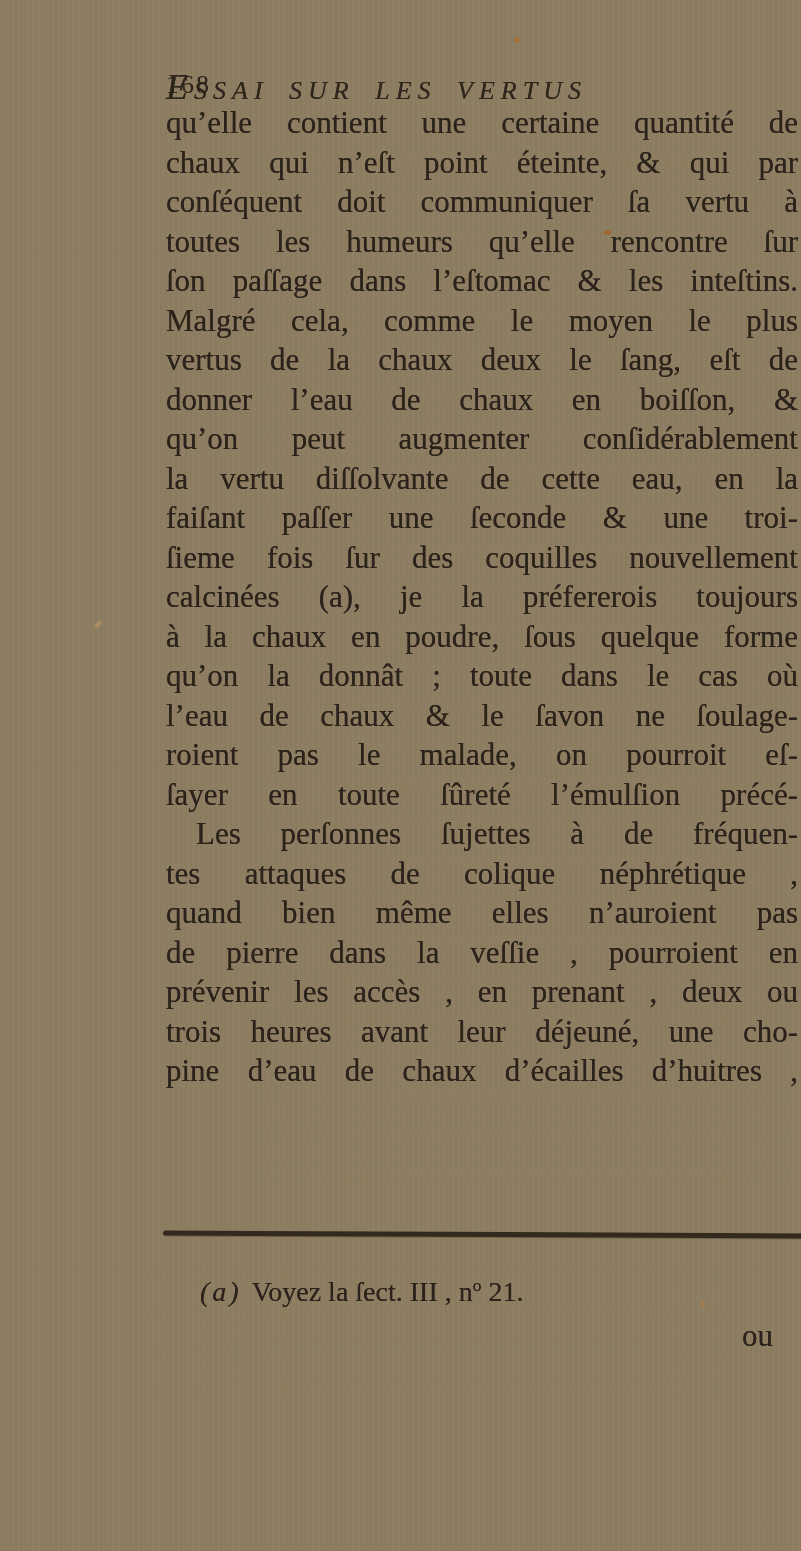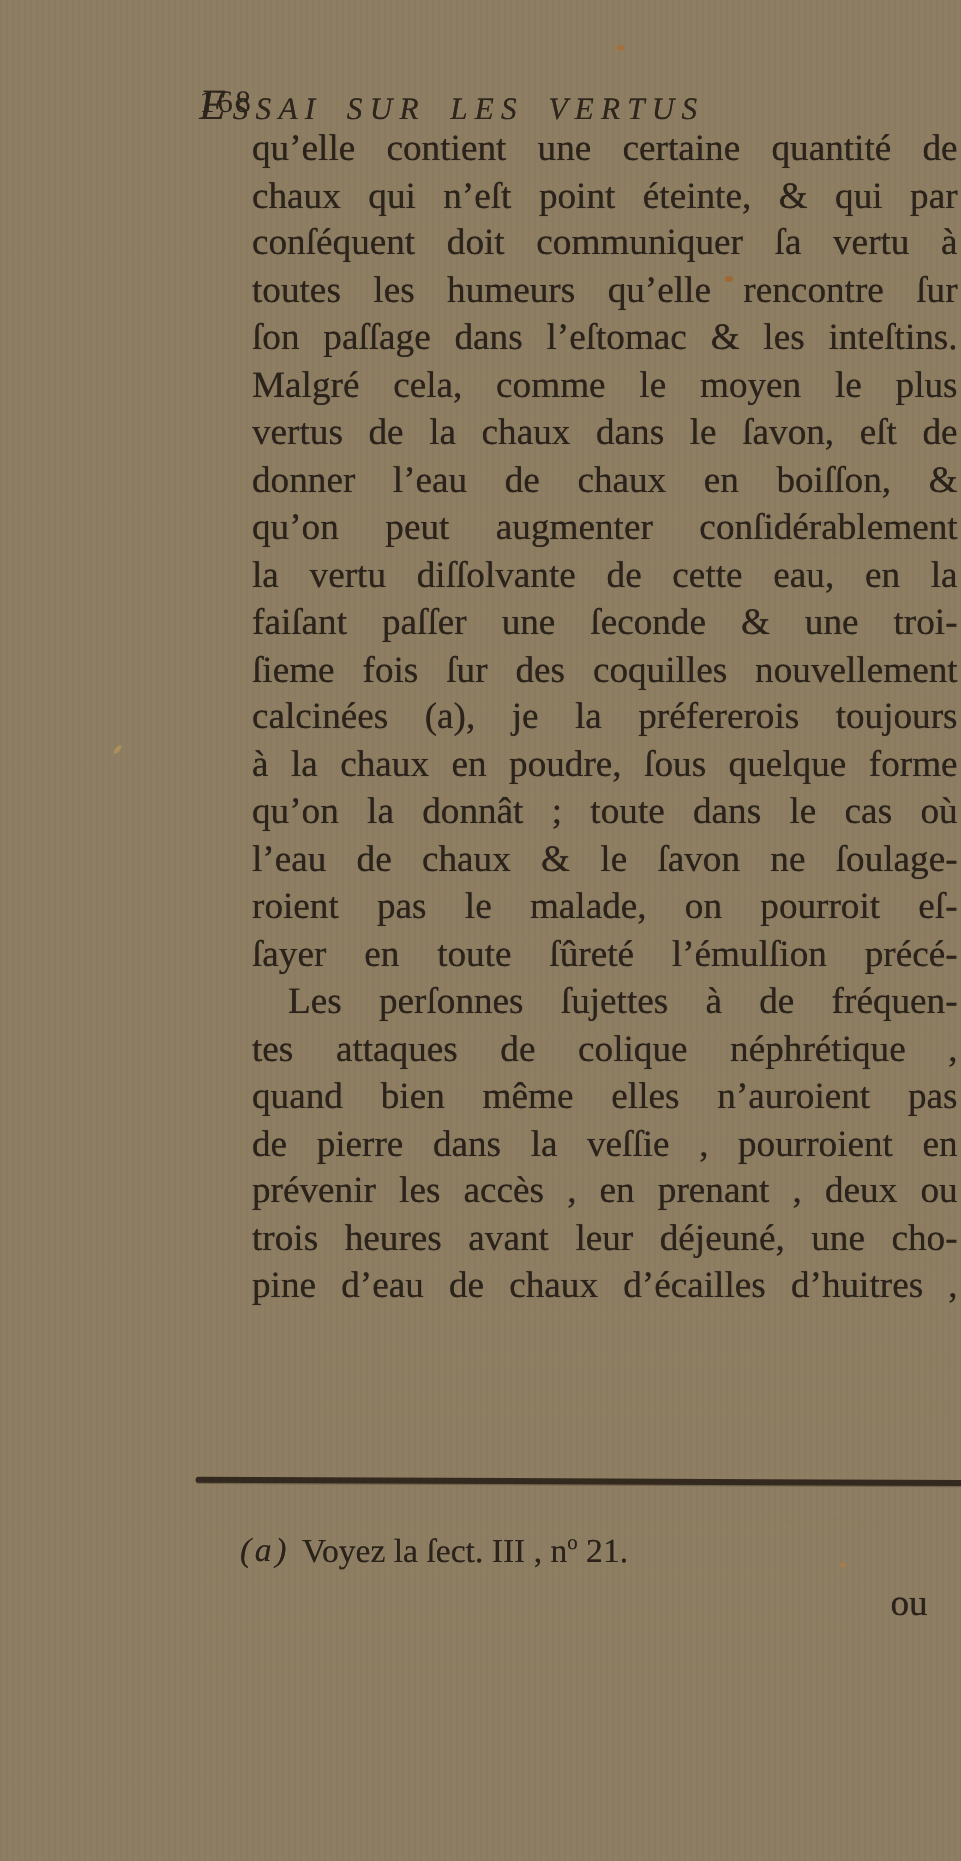--- a/index.html
+++ b/index.html
@@ -75,21 +75,20 @@
     position: absolute;
     top: 103px; left: 166px; width: 632px;
     font-size: 31px;
     line-height: 39.5px;
     text-shadow: 0 0 0.6px rgba(43,35,27,0.85);
   }
   .body .line {
     text-align: justify;
     text-align-last: justify;
     white-space: normal;
-    margin-left: 44px;
   }
   .body .line.no-just { text-align-last: left; }
   .body .line.indent  { text-indent: 30px; font-family: Liberation Serif, serif; }
 
   .rule {
     position: absolute;
     left: 163px; top: 1232px; width: 638px; height: 5px;
     background: #33291e;
     border-radius: 3px 0 0 3px;
     transform: rotate(0.25deg);
@@ -130,21 +129,21 @@
     <span class="running-title">ESSAI SUR LES VERTUS</span>
   </div>
 
   <div class="body">
       <div class="line">qu’elle contient une certaine quantité de</div>
       <div class="line">chaux qui n’eſt point éteinte, &amp; qui par</div>
       <div class="line">conſéquent doit communiquer ſa vertu à</div>
       <div class="line">toutes les humeurs qu’elle rencontre ſur</div>
       <div class="line">ſon paſſage dans l’eſtomac &amp; les inteſtins.</div>
       <div class="line">Malgré cela, comme le moyen le plus</div>
-      <div class="line">vertus de la chaux dans le ſavon, eſt de</div>
+      <div class="line">vertus de la chaux deux le ſang, eſt de</div>
       <div class="line">donner l’eau de chaux en boiſſon, &amp;</div>
       <div class="line">qu’on peut augmenter conſidérablement</div>
       <div class="line">la vertu diſſolvante de cette eau, en la</div>
       <div class="line">faiſant paſſer une ſeconde &amp; une troi-</div>
       <div class="line">ſieme fois ſur des coquilles nouvellement</div>
       <div class="line">calcinées (a), je la préfererois toujours</div>
       <div class="line">à la chaux en poudre, ſous quelque forme</div>
       <div class="line">qu’on la donnât ; toute dans le cas où</div>
       <div class="line">l’eau de chaux &amp; le ſavon ne ſoulage-</div>
       <div class="line">roient pas le malade, on pourroit eſ-</div>

